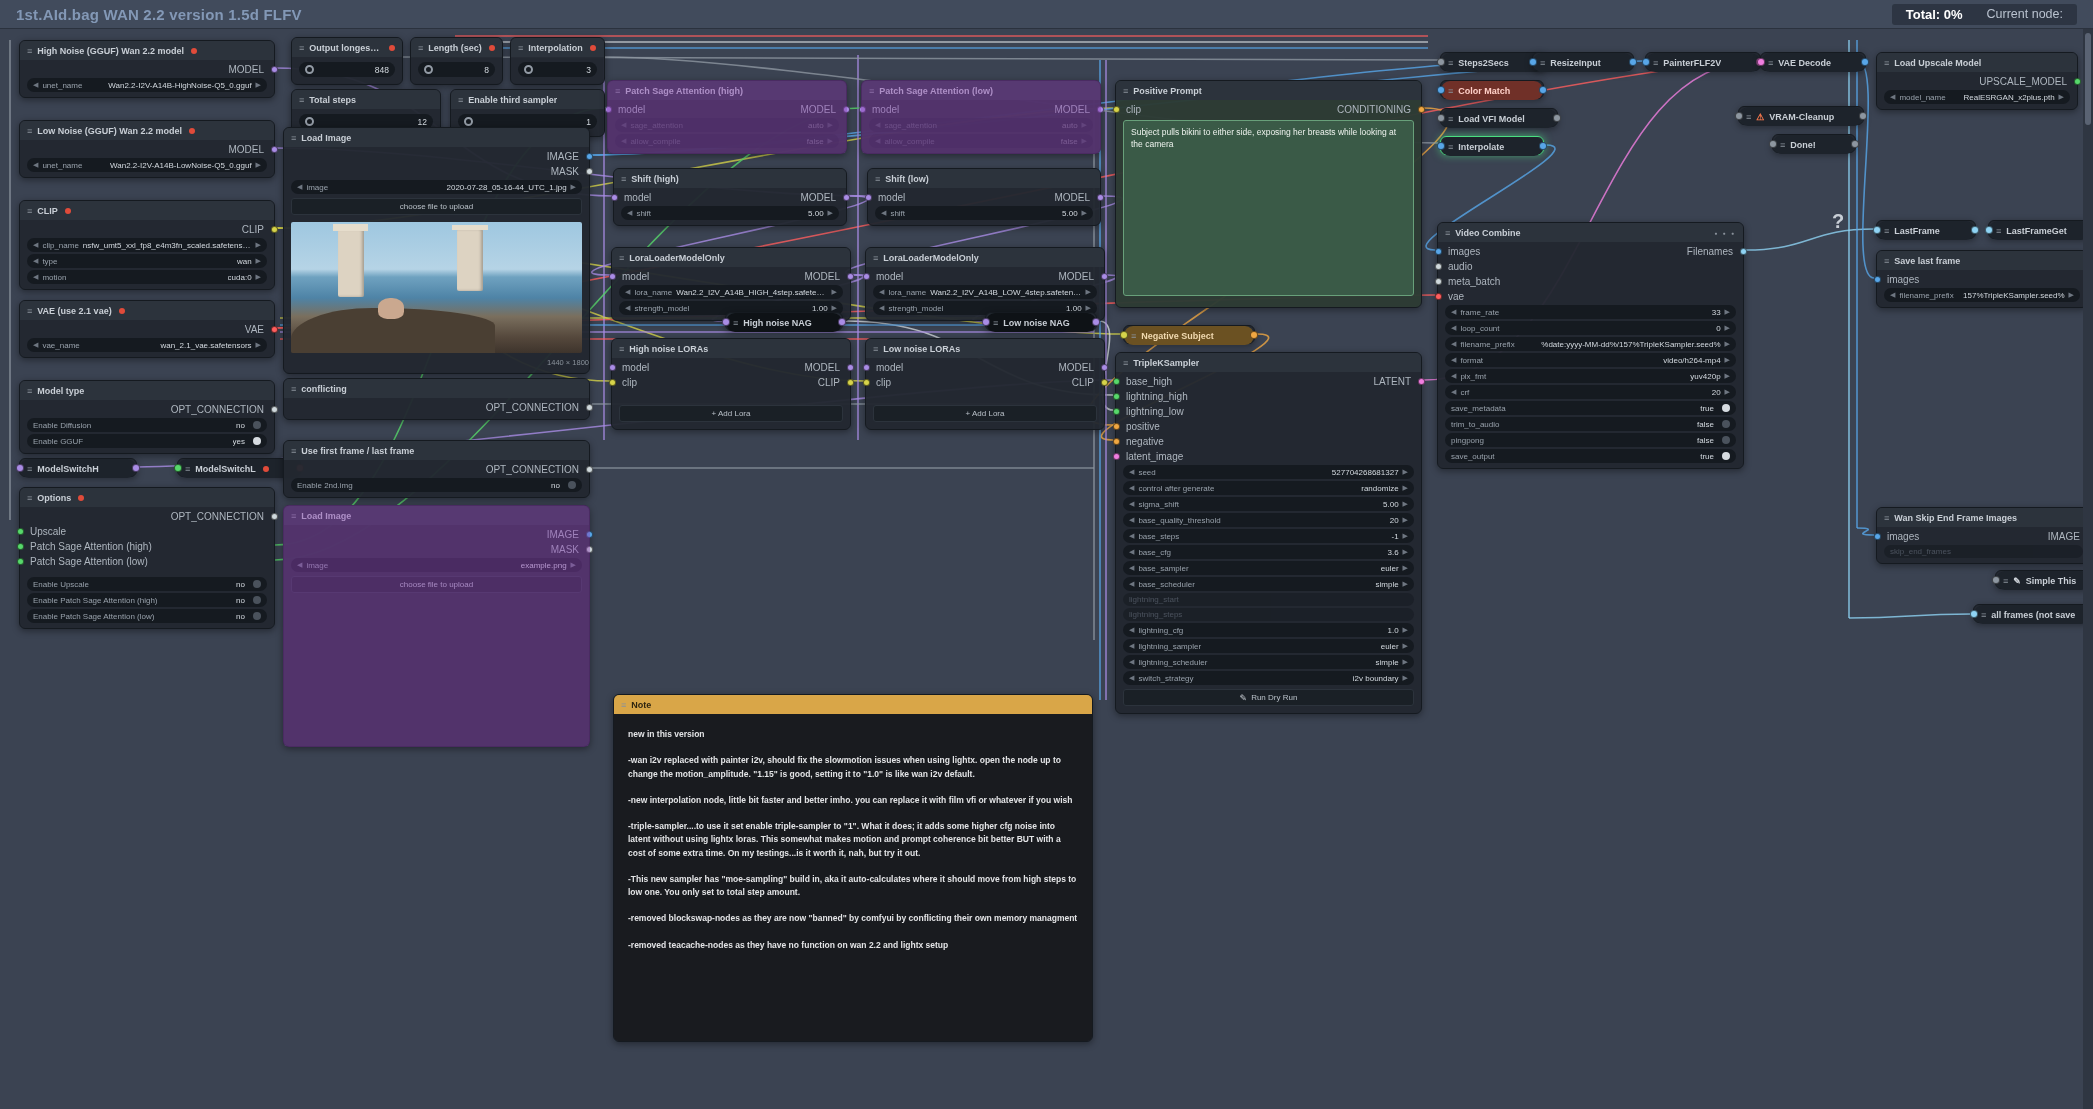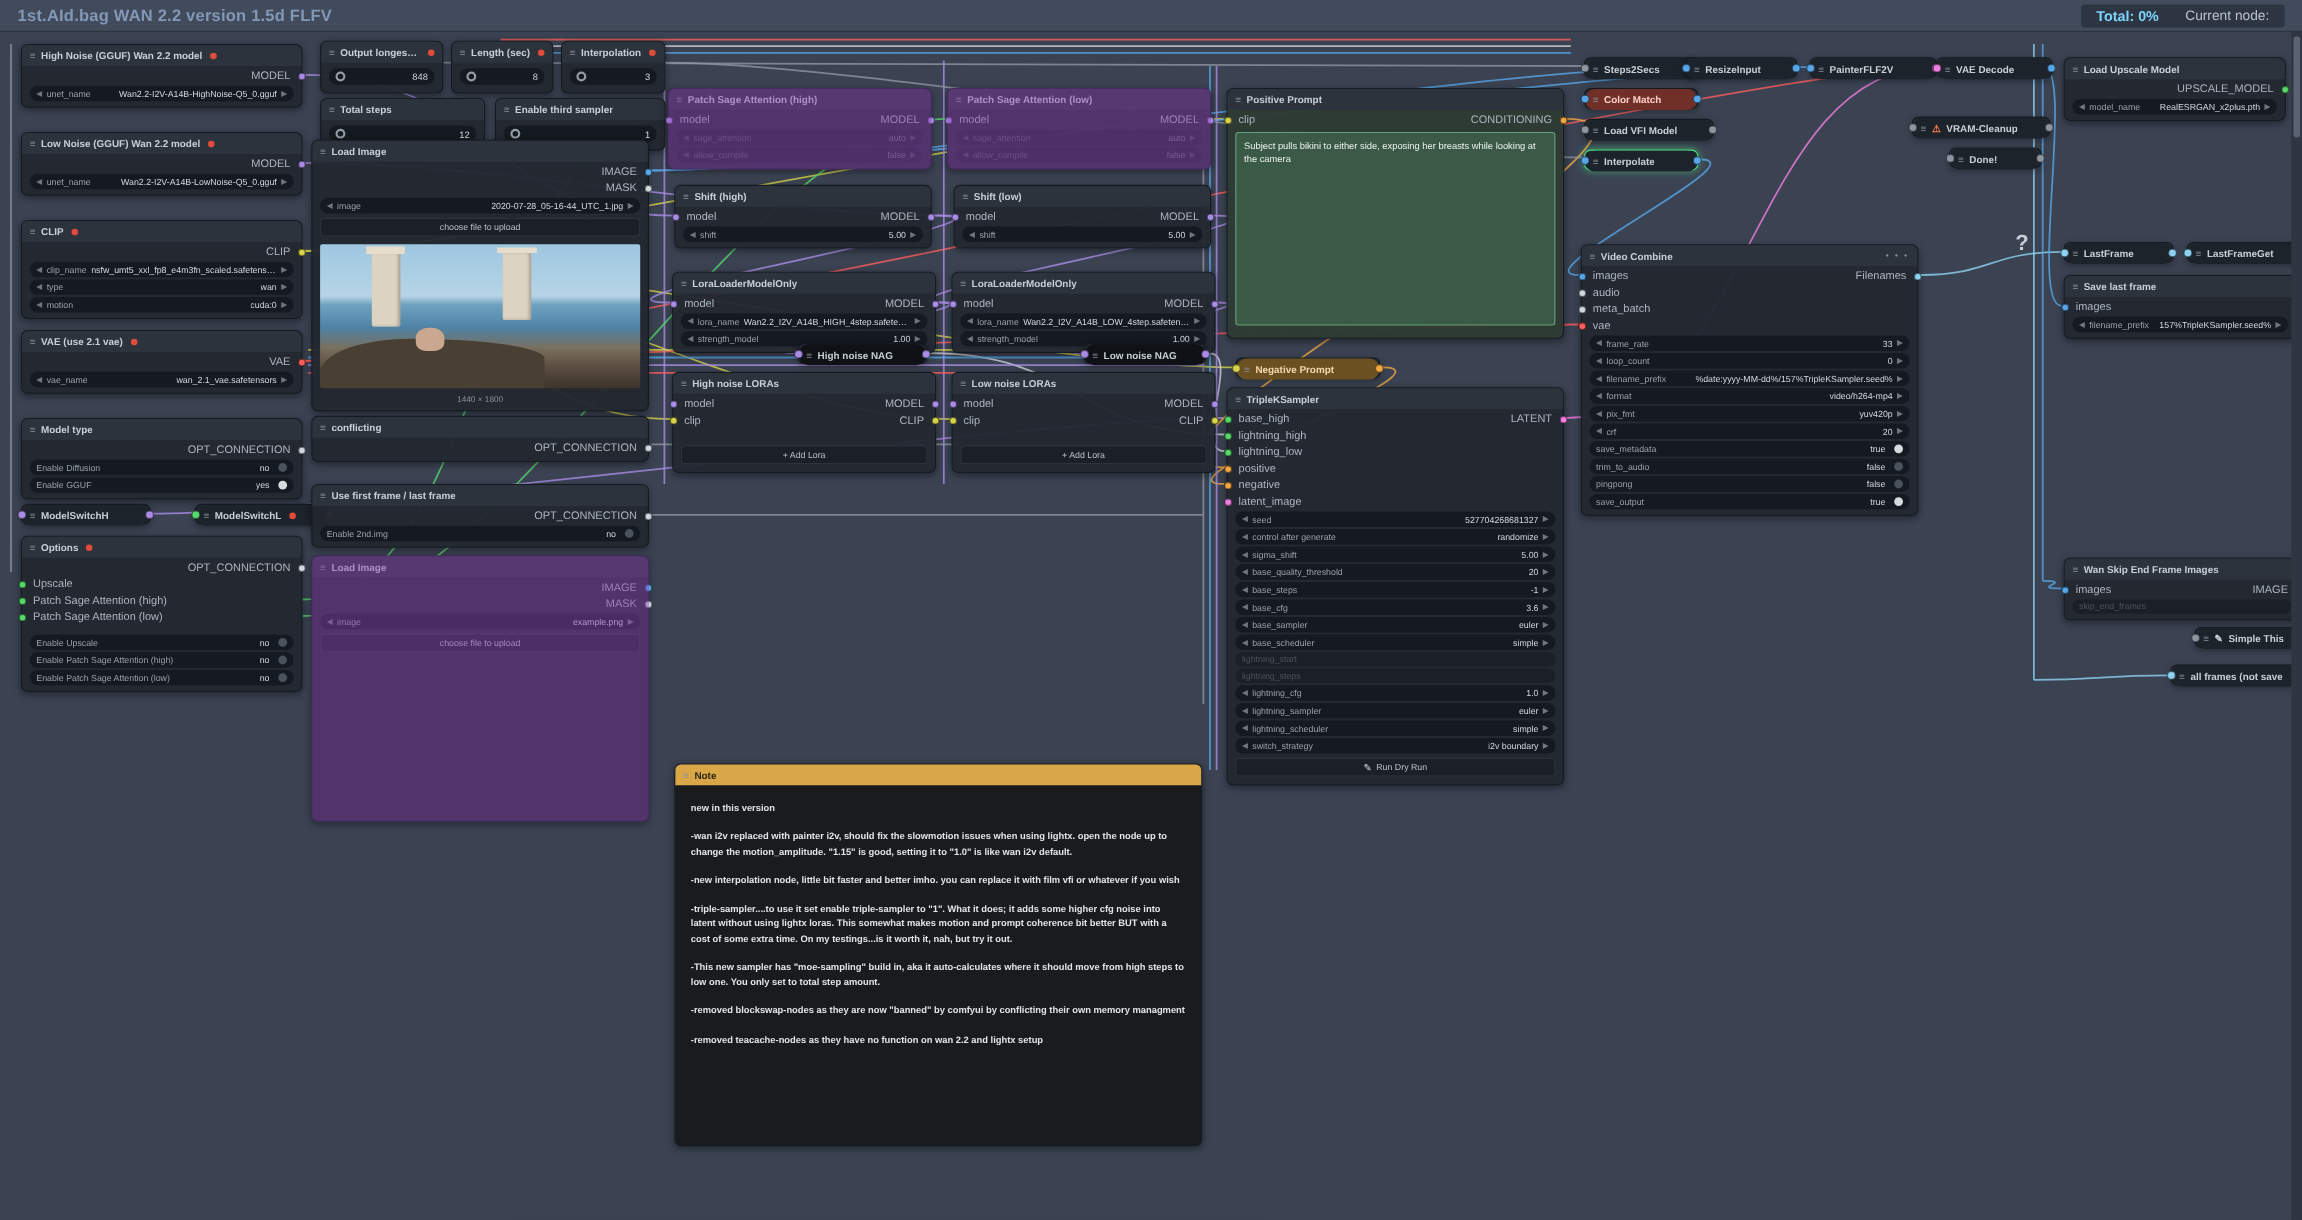--- a/index.html
+++ b/index.html
@@ -1,21 +1,21 @@
 <!DOCTYPE html>
 <html><head>
 <meta charset="utf-8">
 <style>
   html,body{margin:0;padding:0;background:#3b4352;font-family:"Liberation Sans",sans-serif;}
   .stage{position:relative;width:2093px;height:1109px;overflow:hidden;background:#3b4352;}
   
   .topbar{position:absolute;left:0;top:0;right:0;height:29px;background:#414b5c;border-bottom:1px solid #2b323e;display:flex;align-items:center;padding:0 16px;box-sizing:border-box;z-index:40;}
   .tb-title{font-size:15px;font-weight:bold;color:#8398b6;letter-spacing:.2px;}
   .tb-right{margin-left:auto;display:flex;align-items:center;gap:24px;background:rgba(10,14,20,.35);padding:3px 14px;border-radius:3px;}
-  .tb-total{font-size:13px;font-weight:bold;color:#7dd3fc;}
+  .tb-total{font-size:13px;font-weight:bold;color:#ffffff;}
   .tb-current{font-size:12.5px;color:#b9c2cf;}
   
   svg.links{position:absolute;left:0;top:0;z-index:1;}
   
   .vscroll{position:absolute;right:0;top:29px;bottom:0;width:10px;background:#2f3642;z-index:45;}
   .vscroll .thumb{position:absolute;top:4px;left:2px;width:6px;height:92px;background:#5a6373;border-radius:3px;}
   
   .node{position:absolute;z-index:2;background:rgba(34,40,48,.96);border:1px solid #151a20;border-radius:6px;box-shadow:0 2px 7px rgba(0,0,0,.4);display:flex;flex-direction:column;box-sizing:border-box;}
   .nhead{height:19px;flex:0 0 19px;background:#2c333c;border-radius:5px 5px 0 0;display:flex;align-items:center;gap:5px;padding:0 7px;font-size:9px;font-weight:bold;color:#c9cfd6;white-space:nowrap;overflow:hidden;}
   .burger{color:#8a929b;font-size:9px;flex:0 0 auto;cursor:pointer;}
@@ -40,21 +40,21 @@
   .widget.dim{opacity:.4;}
   .knob{width:8px;height:8px;border-radius:50%;flex:0 0 auto;margin-left:4px;}
   .knob.on{background:#d6dbe0;} .knob.off{background:#4a525c;}
   .grayrow{display:flex;align-items:center;margin:0 7px;height:13px;flex:0 0 13px;padding:0 6px;font-size:8px;color:#6b7480;background:#151a20;border-radius:8px;opacity:.55;}
   .btn{margin:2px 7px;height:15px;flex:0 0 15px;background:#1a2026;border:1px solid #2c333c;border-radius:3px;display:flex;align-items:center;justify-content:center;gap:4px;font-size:8px;color:#b9c0c8;cursor:pointer;}
   .dialrow{display:flex;align-items:center;gap:6px;margin:2px 7px;background:#151a20;border-radius:8px;height:15px;flex:0 0 15px;padding:0 6px;}
   .knobc{width:9px;height:9px;border-radius:50%;border:2px solid #939ba5;box-sizing:border-box;}
   .dval{margin-left:auto;font-size:8.5px;color:#d3d9df;}
   .gap{flex:0 0 auto;}
   .preview{position:relative;flex:1;margin:3px 7px;border-radius:2px;overflow:hidden;min-height:60px;}
-  .caption{flex:0 0 10px;text-align:center;font-size:7.5px;color:#8a929b;}
+  .caption{flex:0 0 10px;text-align:right;font-size:7.5px;color:#8a929b;}
   .beach{background:linear-gradient(180deg,#9ec7e0 0%,#b6d4e6 36%,#6fa2c0 42%,#4e83a6 58%,#7a6f5e 72%,#55483c 88%,#3e342c 100%);}
   .pillar{position:absolute;top:5%;width:9%;height:52%;background:#ddd3c2;border-radius:2px;box-shadow:inset -2px 0 3px rgba(0,0,0,.25);}
   .pillar::before{content:'';position:absolute;top:-6%;left:-18%;width:136%;height:9%;background:#e6ddcc;}
   .p1{left:16%;} .p2{left:57%;height:48%;}
   .rocks{position:absolute;bottom:0;left:0;width:70%;height:34%;background:#4a3f33;border-radius:40% 60% 0 0/70% 40% 0 0;}
   .person{position:absolute;left:30%;bottom:26%;width:9%;height:16%;background:#caa88f;border-radius:45% 45% 35% 35%;}
   .darkimg{background:radial-gradient(circle at 42% 45%,#2c3140 0%,#131722 55%,#0a0c12 100%);}
   .figure{position:absolute;left:26%;top:16%;width:34%;height:66%;background:radial-gradient(ellipse at 50% 35%,#a37a5e 0%,#7a5742 55%,#3a2b22 100%);border-radius:46% 46% 40% 40%;}
   .dk-title{position:absolute;right:6%;bottom:21%;color:#fff;font-weight:bold;font-style:italic;font-size:14px;text-align:right;white-space:pre-line;line-height:1.05;}
   .dk-sub{position:absolute;right:7%;bottom:13%;color:#cde3cd;font-size:8px;font-style:italic;}
@@ -687,21 +687,21 @@
             <span class="lab-r">CONDITIONING</span>
             <span class="dot l" style="background: rgb(214, 211, 74);"></span>
             <span class="dot r" style="background: rgb(240, 167, 66);"></span>
           </div>
           <div class="prompt-text">Subject pulls bikini to either side, exposing her breasts while looking at the camera</div>
         </div>
       </div>
       <div class="node collapsed" style="left: 1123px; top: 325px; width: 132px;">
         <div class="nhead" style="background: rgb(107, 81, 34);">
           <span class="burger">≡</span>
-          <span class="ntitle" style="color: rgb(240, 217, 176);">Negative Prompt</span>
+          <span class="ntitle" style="color: rgb(240, 217, 176);">Negative Subject</span>
         </div>
         <span class="sdot left" style="background: rgb(214, 211, 74);"></span>
         <span class="sdot right" style="background: rgb(240, 167, 66);"></span>
       </div>
       <div class="node" style="left: 1115px; top: 352px; width: 307px;">
         <div class="nhead">
           <span class="burger">≡</span>
           <span class="ntitle">TripleKSampler</span>
         </div>
         <div class="nbody">

